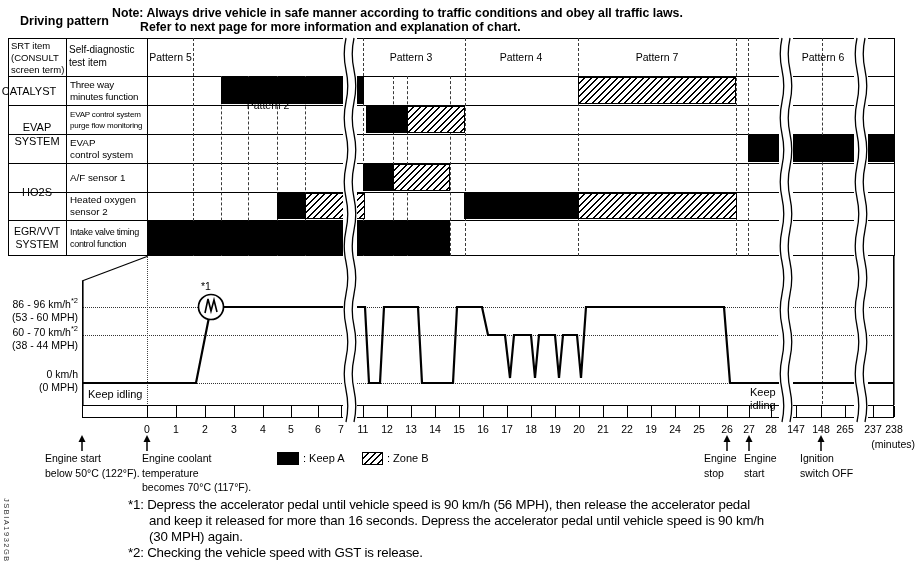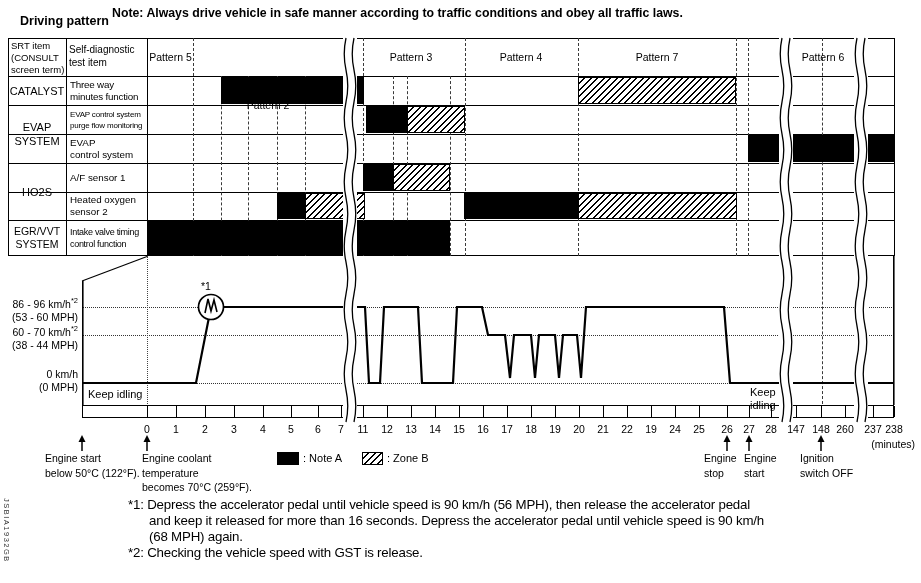--- a/index.html
+++ b/index.html
@@ -34,20 +34,21 @@
         border:1px solid #000;box-sizing:border-box;z-index:3;}
   #doc-code{left:2px;top:498px;writing-mode:vertical-rl;font-size:7.5px;letter-spacing:1.5px;color:#333;z-index:3;}
 </style>
 </head>
 <body>
 
 <div id="page">
 
   <div class="abs b" style="left:20px;top:14px;font-size:12.5px;">Driving pattern</div>
   <div class="abs b" style="left:112px;top:6px;font-size:12.3px;">Note: Always drive vehicle in safe manner according to traffic conditions and obey all traffic laws.</div>
+  <div class="abs b" style="left:140px;top:20px;font-size:12.3px;">Refer to next page for more information and explanation of chart.</div>
 
   <div class="abs outer" style="left:8px;top:38px;width:887px;height:218px;box-sizing:border-box;"></div>
   <div class="abs hline" style="top:76px"></div>
   <div class="abs hline" style="top:105px"></div>
   <div class="abs hline" style="top:134px"></div>
   <div class="abs hline" style="top:163px"></div>
   <div class="abs hline" style="top:192px"></div>
   <div class="abs hline" style="top:220px"></div>
   <div class="abs vsolid" style="left:66px;top:38px;height:218px;"></div>
   <div class="abs vsolid" style="left:147px;top:38px;height:218px;"></div>
@@ -73,21 +74,21 @@
 screen term)</div>
   <div class="abs cell pre" style="left:69px;top:43px;width:76px;font-size:10px;line-height:13px;">Self-diagnostic
 test item</div>
   <div class="abs patlab" style="left:148px;top:51px;width:45px;">Pattern 5</div>
   <div class="abs patlab" style="left:223px;top:51px;width:90px;margin-top:48px;">Pattern 2</div>
   <div class="abs patlab" style="left:366px;top:51px;width:90px;">Pattern 3</div>
   <div class="abs patlab" style="left:476px;top:51px;width:90px;">Pattern 4</div>
   <div class="abs patlab" style="left:612px;top:51px;width:90px;">Pattern 7</div>
   <div class="abs patlab" style="left:778px;top:51px;width:90px;">Pattern 6</div>
 
-  <div class="abs cell ctr pre" style="left:9px;top:76px;width:56px;height:29px;font-size:11px;">CATALYST</div>
+  <div class="abs cell ctr pre" style="left:1px;top:76px;width:56px;height:29px;font-size:11px;">CATALYST</div>
   <div class="abs cell ctr pre" style="left:9px;top:105px;width:56px;height:58px;font-size:11px;line-height:14px;">EVAP
 SYSTEM</div>
   <div class="abs cell ctr pre" style="left:9px;top:163px;width:56px;height:57px;font-size:11px;">HO2S</div>
   <div class="abs cell ctr pre" style="left:9px;top:220px;width:56px;height:35px;font-size:10.5px;line-height:13px;">EGR/VVT
 SYSTEM</div>
 
   <div class="abs cell pre" style="left:70px;top:76px;width:76px;height:29px;font-size:9.8px;letter-spacing:-0.2px;">Three way
 minutes function</div>
   <div class="abs cell pre" style="left:70px;top:105px;width:76px;height:29px;font-size:8px;line-height:11px;letter-spacing:-0.2px;">EVAP control system
 purge flow monitoring</div>
@@ -168,36 +169,36 @@
       <div class="tline" style="left: 789.5px;"></div>
       <div class="tline" style="left: 810.5px;"></div>
     </div>
   <div class="abs" id="tick-labels-layer" style="left:0;top:0;width:0;height:0;"></div>
   <div class="abs" style="left:845px;top:438px;width:70px;text-align:right;font-size:10.5px;z-index:3;">(minutes)</div>
 
   <div class="abs evt pre" style="left:45px;top:451px;">Engine start
 below 50°C (122°F).</div>
   <div class="abs evt pre" style="left:142px;top:451px;">Engine coolant
 temperature
-becomes 70°C (259°F).</div>
+becomes 70°C (117°F).</div>
   <div class="abs evt pre" style="left:704px;top:451px;">Engine
 stop</div>
   <div class="abs evt pre" style="left:744px;top:451px;">Engine
 start</div>
   <div class="abs evt pre" style="left:800px;top:451px;">Ignition
 switch OFF</div>
 
   <div class="abs legend-swatch-a" style="left:277px;top:452px;width:22px;height:13px;"></div>
-  <div class="abs" style="left:303px;top:452px;font-size:11px;z-index:3;">: Note A</div>
+  <div class="abs" style="left:303px;top:452px;font-size:11px;z-index:3;">: Keep A</div>
   <div class="abs legend-swatch-b" style="left:362px;top:452px;width:21px;height:13px;"></div>
   <div class="abs" style="left:387px;top:452px;font-size:11px;z-index:3;">: Zone B</div>
 
   <div class="abs fn" style="left:128px;top:497px;">*1: Depress the accelerator pedal until vehicle speed is 90 km/h (56 MPH), then release the accelerator pedal</div>
   <div class="abs fn" style="left:149px;top:513px;">and keep it released for more than 16 seconds. Depress the accelerator pedal until vehicle speed is 90 km/h</div>
-  <div class="abs fn" style="left:149px;top:529px;">(68 MPH) again.</div>
+  <div class="abs fn" style="left:149px;top:529px;">(30 MPH) again.</div>
   <div class="abs fn" style="left:128px;top:545px;">*2: Checking the vehicle speed with GST is release.</div>
   <div class="abs" id="doc-code">JSBIA1932GB</div>
 
   <svg id="overlay" width="921" height="583" viewBox="0 0 921 583">
 
     <line x1="147" y1="256.5" x2="82" y2="281" stroke="#000" stroke-width="1.2"></line>
     <line x1="82.8" y1="281" x2="82.8" y2="405" stroke="#000" stroke-width="1.6"></line>
     <line x1="893.8" y1="256" x2="893.8" y2="405" stroke="#000" stroke-width="1.6"></line>
 
     <polyline fill="none" stroke="#000" stroke-width="2.2" points="82,383 196,383 211,307 365,307 369,383 380,383 384,307 418,307 422,383 453,383 457,307 482,307 488,335 505,335 510,378 514,335 531,335 535,378 539,335 555,335 559,378 563,335 577,335 581,378 586,307 724,307 730,383 894,383"></polyline>
@@ -255,16 +256,16 @@
     <span class="ticklab" style="left: 589px;">21</span>
     <span class="ticklab" style="left: 613px;">22</span>
     <span class="ticklab" style="left: 637px;">19</span>
     <span class="ticklab" style="left: 661px;">24</span>
     <span class="ticklab" style="left: 685px;">25</span>
     <span class="ticklab" style="left: 713px;">26</span>
     <span class="ticklab" style="left: 735px;">27</span>
     <span class="ticklab" style="left: 757px;">28</span>
     <span class="ticklab" style="left: 782px;">147</span>
     <span class="ticklab" style="left: 807px;">148</span>
-    <span class="ticklab" style="left: 831px;">260</span>
+    <span class="ticklab" style="left: 831px;">265</span>
     <span class="ticklab" style="left: 859px;">237</span>
     <span class="ticklab" style="left: 880px;">238</span>
   </div>
 
 </body></html>

